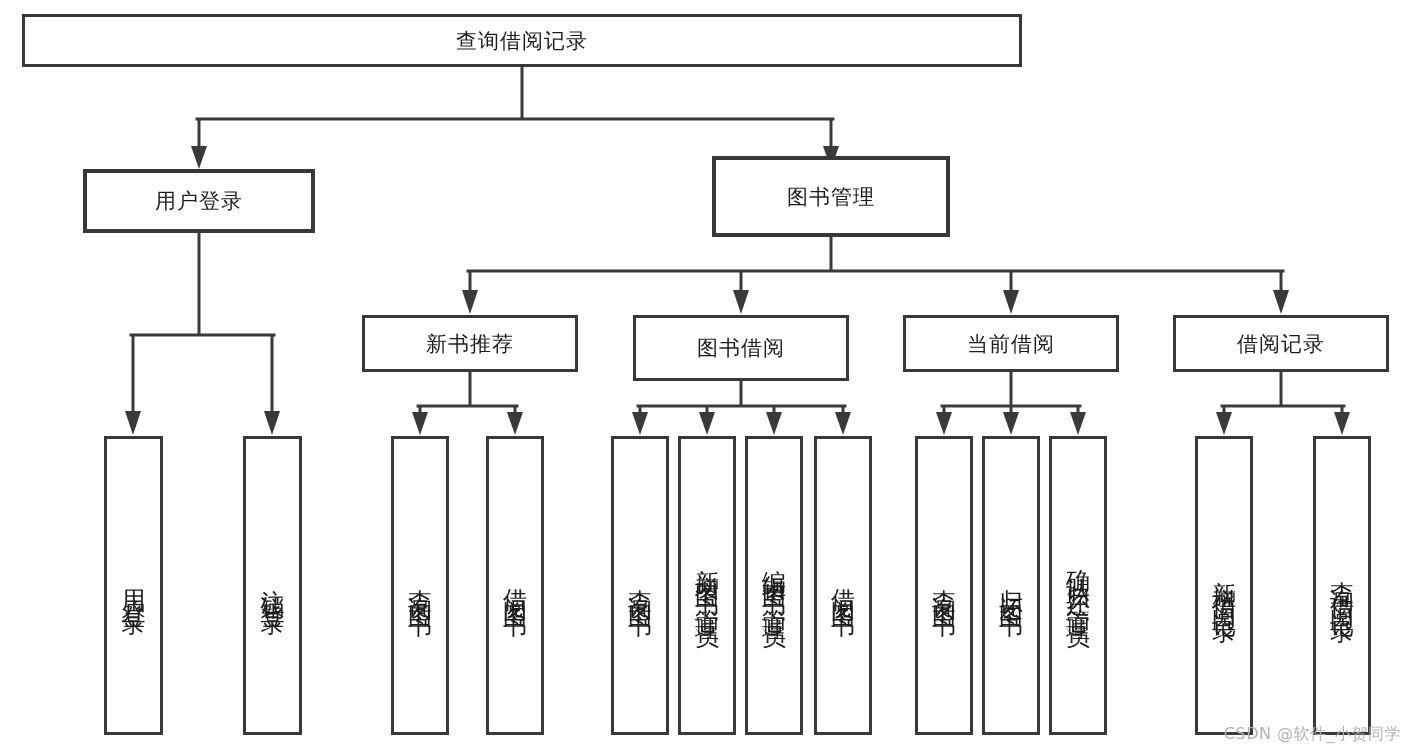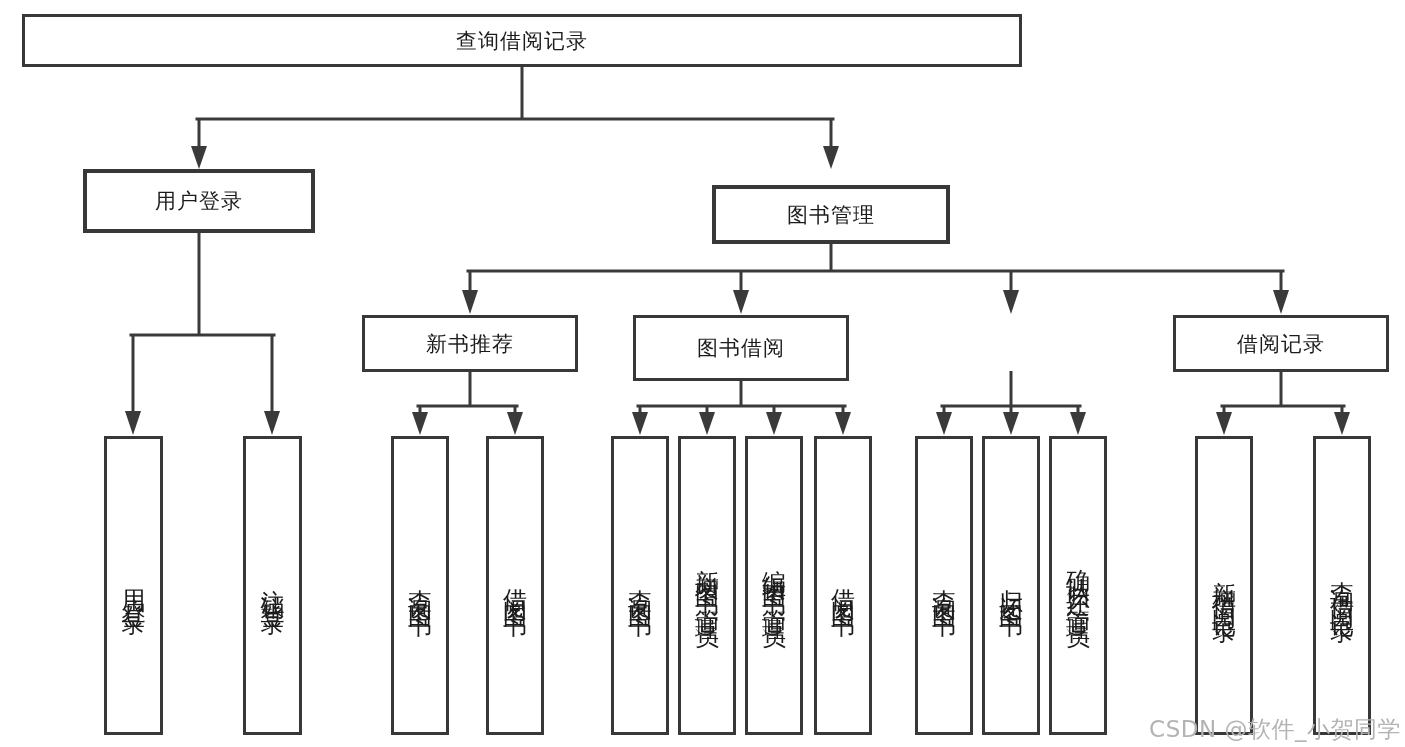--- a/index.html
+++ b/index.html
@@ -30,21 +30,21 @@
     writing-mode: vertical-rl;
     text-orientation: mixed;
     font-size: 24px;
     letter-spacing: 8px;
     line-height: 1;
   }
   .watermark {
     position: absolute;
     right: 4px;
     bottom: 2px;
-    font-size: 23px;
+    font-size: 16px;
     letter-spacing: 0.5px;
     color: var(--watermark, #b3b3b3);
     white-space: nowrap;
   }
 </style>
 </head>
 <body>
 
 <div class="stage">
 
@@ -106,24 +106,25 @@
     <line x1="1222" y1="406" x2="1344" y2="406" stroke-linecap="square"></line>
     <line x1="1224" y1="406" x2="1224" y2="414"></line>
     <polygon points="1216,412 1232,412 1224,435"></polygon>
     <line x1="1342" y1="406" x2="1342" y2="414"></line>
     <polygon points="1334,412 1350,412 1342,435"></polygon>
   </svg>
 
   <div class="box hlabel" style="left:22px; top:14px; width:1000px; height:53px;">查询借阅记录</div>
 
   <div class="box hlabel l2" style="left:83px; top:169px; width:232px; height:64px;">用户登录</div>
-  <div class="box hlabel l2" style="left:712px; top:185px; width:238px; height:59px;">图书管理</div>
+  <div class="box hlabel l2" style="left:712px; top:156px; width:238px; height:81px;">图书管理</div>
 
   <div class="box hlabel" style="left:362px; top:315px; width:216px; height:57px;text-align:right;">新书推荐</div>
   <div class="box hlabel" style="left:633px; top:315px; width:216px; height:66px;">图书借阅</div>
+  <div class="box hlabel" style="left:903px; top:315px; width:216px; height:57px;">当前借阅</div>
   <div class="box hlabel" style="left:1173px; top:315px; width:216px; height:57px;">借阅记录</div>
 
   <div class="box vbox" style="left:104px; top:436px; width:59px; height:299px;">用户登录</div>
   <div class="box vbox" style="left:243px; top:436px; width:59px; height:299px;">注销登录</div>
 
   <div class="box vbox" style="left:391px; top:436px; width:58px; height:299px;">查询图书</div>
   <div class="box vbox" style="left:486px; top:436px; width:58px; height:299px;">借阅图书</div>
 
   <div class="box vbox" style="left:611px; top:436px; width:58px; height:299px;">查询图书</div>
   <div class="box vbox" style="left:678px; top:436px; width:58px; height:299px;">新增图书（管理员）</div>

